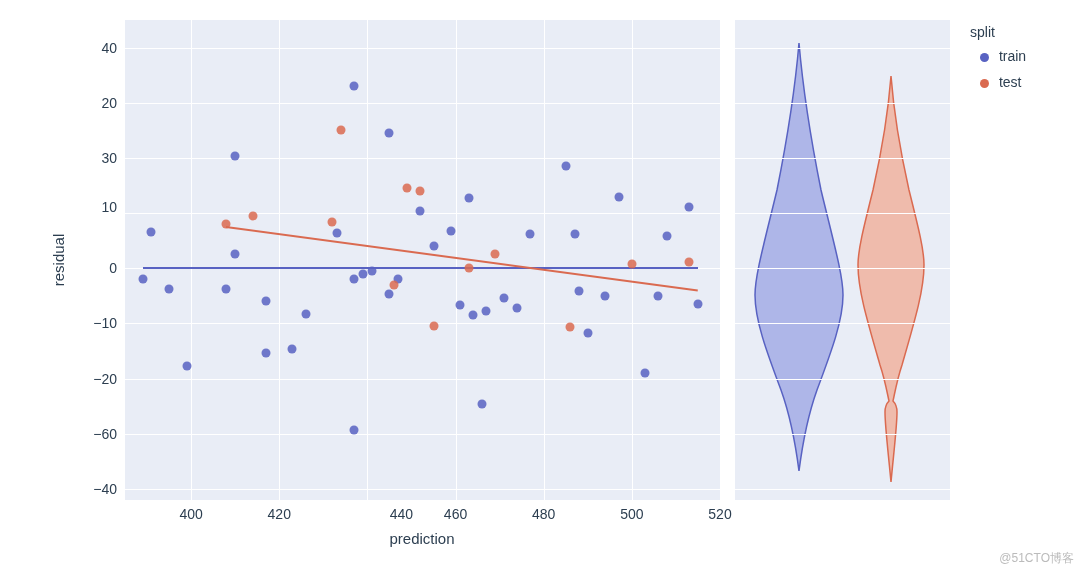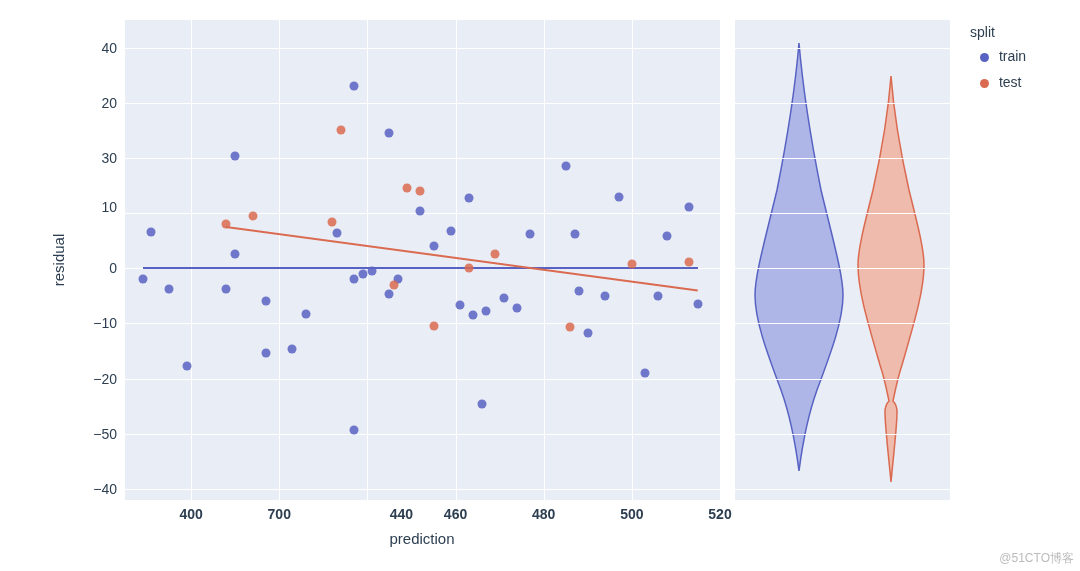--- a/index.html
+++ b/index.html
@@ -25,21 +25,21 @@
     position: absolute;
     background: #ffffff;
   }
   .grid-line-h { height: 1px; }
   .grid-line-v { width: 1px; }
   .axis-label, .tick-label, .legend-title, .legend-item, .watermark {
     position: absolute;
     font-size: 14px;
     color: #2c3e50;
   }
-  .tick-label.x { transform: translateX(-50%); font-weight: bold; }
+  .tick-label.x { transform: translateX(-50%); }
   .tick-label.y { transform: translateY(-50%); text-align: right; }
   .axis-label.x { transform: translateX(-50%); font-size: 15px; }
   .axis-label.y {
     transform: translate(-50%, -50%) rotate(-90deg);
     font-size: 15px;
     white-space: nowrap;
   }
   .point {
     position: absolute;
     width: 9px;
@@ -110,37 +110,37 @@
   </div>
   <div class="legend-item" style="left:980px; top:74px;">
     <span class="legend-dot" style="background:#da6a50;"></span>
     <span>test</span>
   </div>
 
   <div class="watermark">@51CTO博客</div>
 <div class="grid-line-v" style="left: 191.111px; top: 20px; height: 480px;"></div>
     <div class="tick-label x" style="left: 191.111px; top: 506px;">400</div>
     <div class="grid-line-v" style="left: 279.259px; top: 20px; height: 480px;"></div>
-    <div class="tick-label x" style="left: 279.259px; top: 506px;">700</div>
+    <div class="tick-label x" style="left: 279.259px; top: 506px;">420</div>
     <div class="grid-line-v" style="left: 367.407px; top: 20px; height: 480px;"></div>
     <div class="tick-label x" style="left: 367.407px; top: 506px; margin-left: 34px;">440</div>
     <div class="grid-line-v" style="left: 455.556px; top: 20px; height: 480px;"></div>
     <div class="tick-label x" style="left: 455.556px; top: 506px;">460</div>
     <div class="grid-line-v" style="left: 543.704px; top: 20px; height: 480px;"></div>
     <div class="tick-label x" style="left: 543.704px; top: 506px;">480</div>
     <div class="grid-line-v" style="left: 631.852px; top: 20px; height: 480px;"></div>
     <div class="tick-label x" style="left: 631.852px; top: 506px;">500</div>
     <div class="grid-line-v" style="left: 720px; top: 20px; height: 480px;"></div>
     <div class="tick-label x" style="left: 720px; top: 506px;">520</div>
     <div class="grid-line-h" style="top: 488.966px; left: 125px; width: 595px;"></div>
     <div class="grid-line-h" style="top: 488.966px; left: 735px; width: 215px;"></div>
     <div class="tick-label y" style="top: 488.966px; left: 87px; width: 30px;">−40</div>
     <div class="grid-line-h" style="top: 433.793px; left: 125px; width: 595px;"></div>
     <div class="grid-line-h" style="top: 433.793px; left: 735px; width: 215px;"></div>
-    <div class="tick-label y" style="top: 433.793px; left: 87px; width: 30px;">−50</div>
+    <div class="tick-label y" style="top: 433.793px; left: 87px; width: 30px;">−60</div>
     <div class="grid-line-h" style="top: 378.621px; left: 125px; width: 595px;"></div>
     <div class="grid-line-h" style="top: 378.621px; left: 735px; width: 215px;"></div>
     <div class="tick-label y" style="top: 378.621px; left: 87px; width: 30px;">−20</div>
     <div class="grid-line-h" style="top: 323.448px; left: 125px; width: 595px;"></div>
     <div class="grid-line-h" style="top: 323.448px; left: 735px; width: 215px;"></div>
     <div class="tick-label y" style="top: 323.448px; left: 87px; width: 30px;">−10</div>
     <div class="grid-line-h" style="top: 268.276px; left: 125px; width: 595px;"></div>
     <div class="grid-line-h" style="top: 268.276px; left: 735px; width: 215px;"></div>
     <div class="tick-label y" style="top: 268.276px; left: 87px; width: 30px;">0</div>
     <div class="grid-line-h" style="top: 213.103px; left: 125px; width: 595px;"></div>

